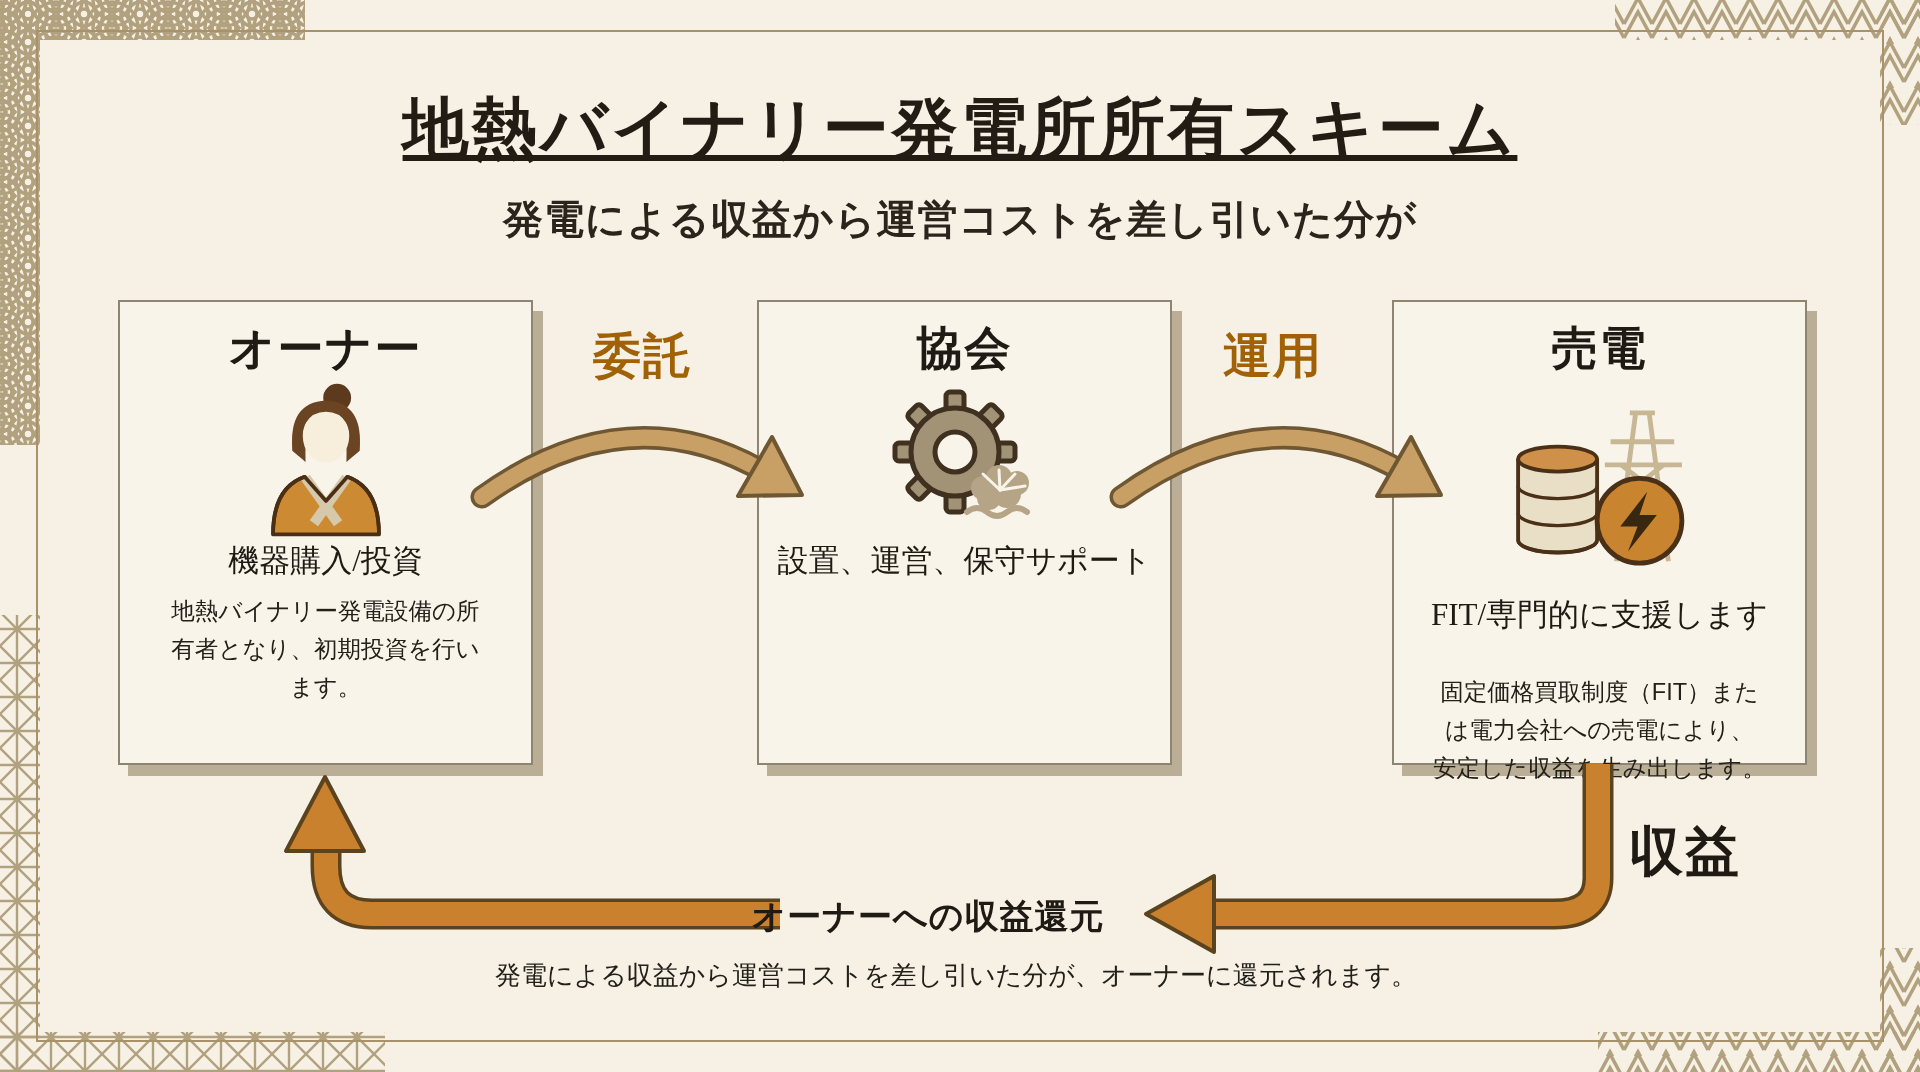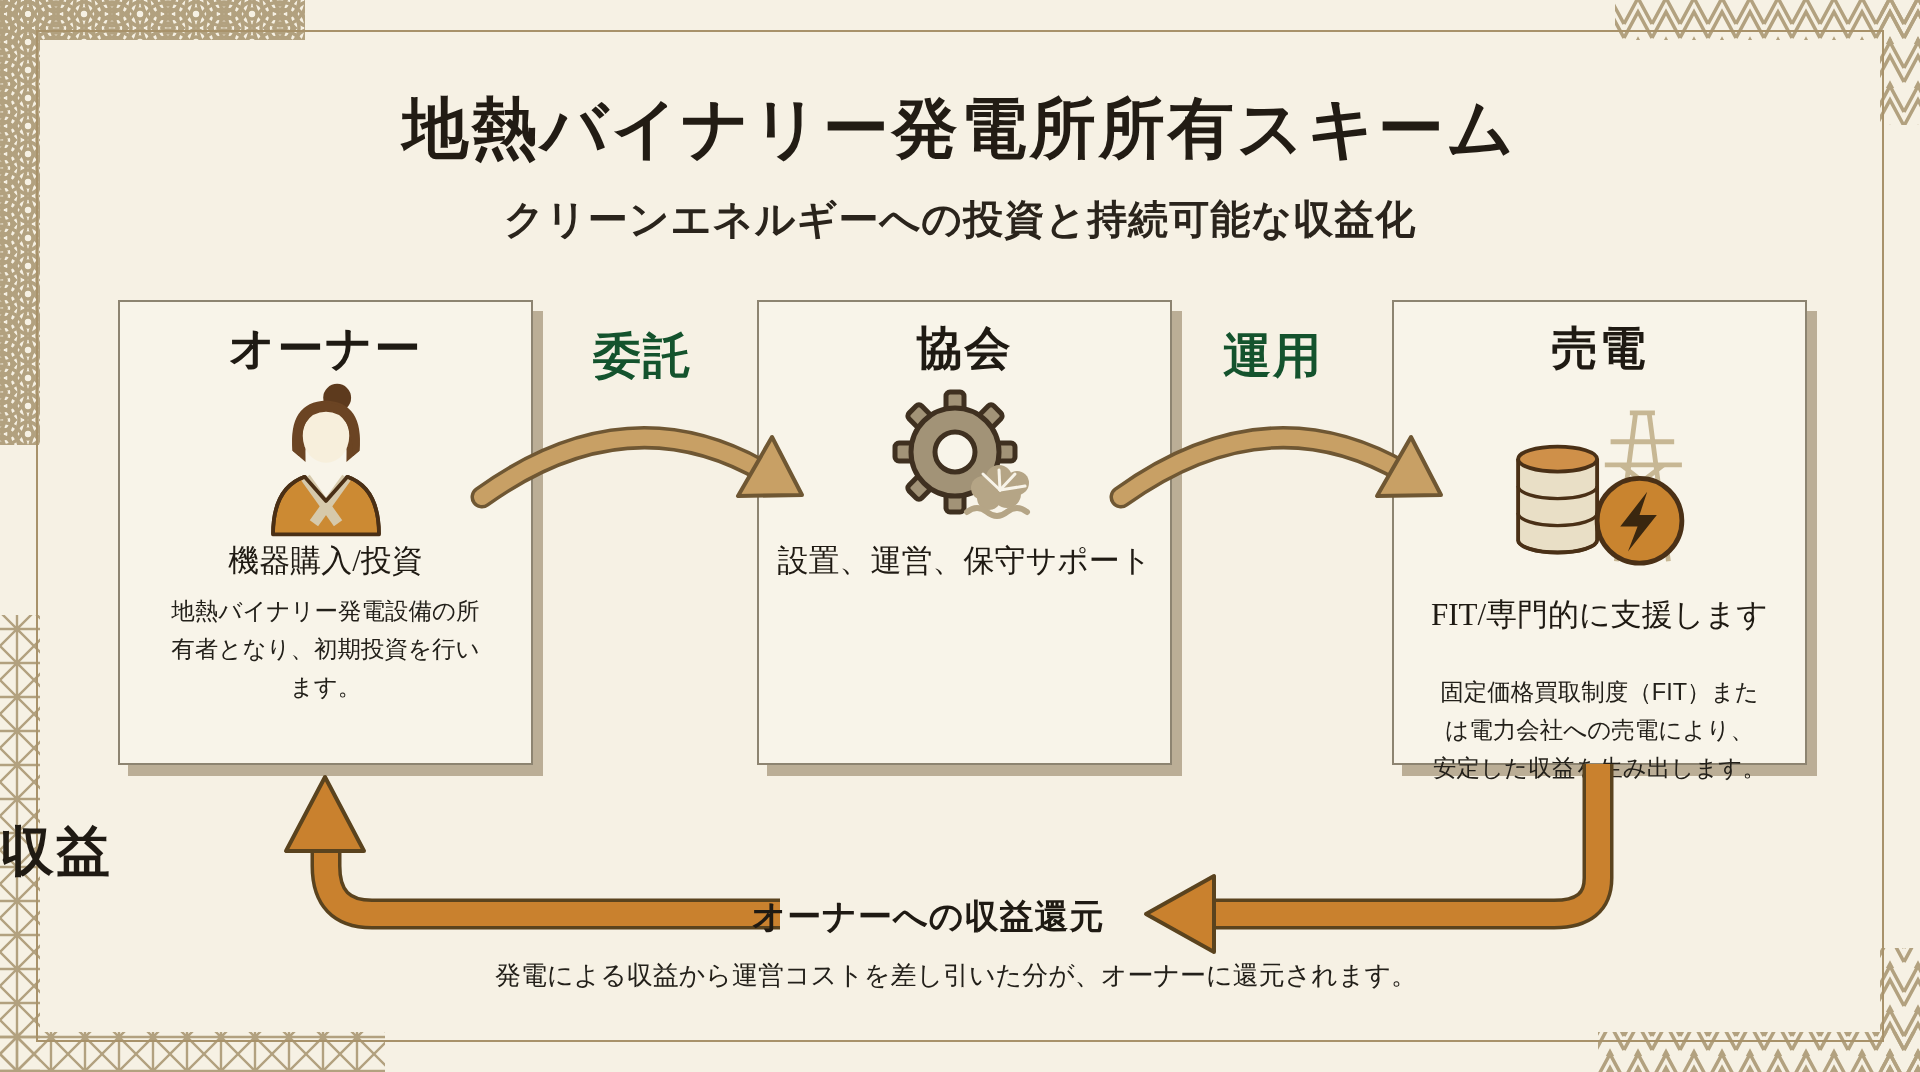--- a/index.html
+++ b/index.html
@@ -5,40 +5,40 @@
   html,body{margin:0;padding:0;}
   body{width:1920px;height:1072px;background:#f6f1e4;overflow:hidden;
        font-family:"Liberation Serif","DejaVu Serif",serif;color:#201a12;}
   .page{position:relative;width:1920px;height:1072px;overflow:hidden;}
 
   .decor-svg{position:absolute;left:0;top:0;z-index:0;}
   .frame-border{position:absolute;left:36px;top:30px;right:36px;bottom:30px;
       border:2px solid #a8926a;z-index:0;pointer-events:none;}
 
   .main-title{position:absolute;top:84px;left:0;width:1920px;text-align:center;
-      font-size:66px;font-weight:700;letter-spacing:3px;color:#221c14;z-index:1;}
+      font-size:66px;font-weight:700;letter-spacing:3px;color:#221c14;z-index:1;text-decoration:underline;}
   .sub-title{position:absolute;top:192px;left:0;width:1920px;text-align:center;
       font-size:40px;font-weight:700;letter-spacing:1px;color:#2a241c;z-index:1;}
 
   .flow-box{position:absolute;top:300px;width:415px;height:465px;box-sizing:border-box;
       background:#f8f4e9;border:2px solid #8d8471;box-shadow:10px 11px 0 #bbae96;
       display:flex;flex-direction:column;align-items:center;padding-top:20px;z-index:1;}
   .box-owner{left:118px;} .box-association{left:757px;} .box-sale{left:1392px;gap:27px;}
 
   .box-title{font-size:46px;line-height:54px;font-weight:700;letter-spacing:2px;color:#1f1a13;}
   .box-icon{height:158px;margin-top:6px;display:flex;align-items:center;justify-content:center;}
   .box-heading{font-size:31px;line-height:42px;font-weight:400;color:#1f1a13;}
   .box-desc{margin-top:10px;font-family:"Liberation Sans","DejaVu Sans",sans-serif;
       font-size:23.5px;line-height:38px;text-align:center;color:#23201a;width:380px;}
 
   .arrow-label{position:absolute;top:324px;width:200px;text-align:center;
-      font-size:48px;font-weight:700;letter-spacing:2px;color:#14532d;z-index:3;}
+      font-size:48px;font-weight:700;letter-spacing:2px;color:#a16207;z-index:3;}
   .label-delegate{left:543px;} .label-operate{left:1173px;font-family:Liberation Mono, monospace;}
 
-  .revenue-label{position:absolute;top:816px;left:0;width:1741px;text-align:left;
+  .revenue-label{position:absolute;top:816px;left:0;width:1741px;text-align:right;
       font-size:54px;font-weight:700;letter-spacing:2px;color:#1f1a13;z-index:3;}
   .revenue-sublabel{position:absolute;top:894px;left:0;width:1856px;text-align:center;
       font-size:34px;font-weight:700;letter-spacing:1px;color:#1f1a13;z-index:3;}
   .revenue-caption{position:absolute;top:958px;left:0;width:1912px;text-align:center;
       font-family:"Liberation Sans","DejaVu Sans",sans-serif;font-size:26px;color:#23201a;z-index:3;}
 
   .arrows-svg{position:absolute;left:0;top:0;z-index:2;pointer-events:none;}
 </style>
 </head>
 <body>
@@ -90,21 +90,21 @@
     <rect x="1880" y="0" width="40" height="125" fill="url(#chevron)"></rect>
     <rect x="0" y="1032" width="385" height="40" fill="url(#asanoha)"></rect>
     <rect x="0" y="615" width="40" height="457" fill="url(#asanoha)"></rect>
     <rect x="1598" y="1032" width="322" height="40" fill="url(#chevron)"></rect>
     <rect x="1880" y="948" width="40" height="124" fill="url(#chevron)"></rect>
   </svg>
 
   <div class="frame-border"></div>
 
   <div class="main-title">地熱バイナリー発電所所有スキーム</div>
-  <div class="sub-title">クリーンエネルギーへの投資と持続可能な収益化</div>
+  <div class="sub-title">発電による収益から運営コストを差し引いた分が</div>
 
   <div class="flow-box box-owner">
     <div class="box-title">オーナー</div>
     <div class="box-icon">
       <svg width="150" height="158" viewBox="0 0 150 170">
         <circle cx="87" cy="17" r="15" fill="#5d3a1d"></circle>
         <path d="M39 74 Q34 22 75 20 Q116 22 111 74 L97 86 Q99 34 75 34 Q51 34 53 86 Z" fill="#6b4423"></path>
         <ellipse cx="75" cy="58" rx="25" ry="29" fill="#f7efdc"></ellipse>
         <path d="M39 74 Q36 24 75 22 Q114 24 111 74 L104 80 Q104 32 75 32 Q46 32 46 80 Z" fill="#6b4423"></path>
         <path d="M18 164 Q18 114 52 102 L75 128 L98 102 Q132 114 132 164 Z" fill="#cc8a33" stroke="#4a2f15" stroke-width="4" stroke-linejoin="round"></path>

